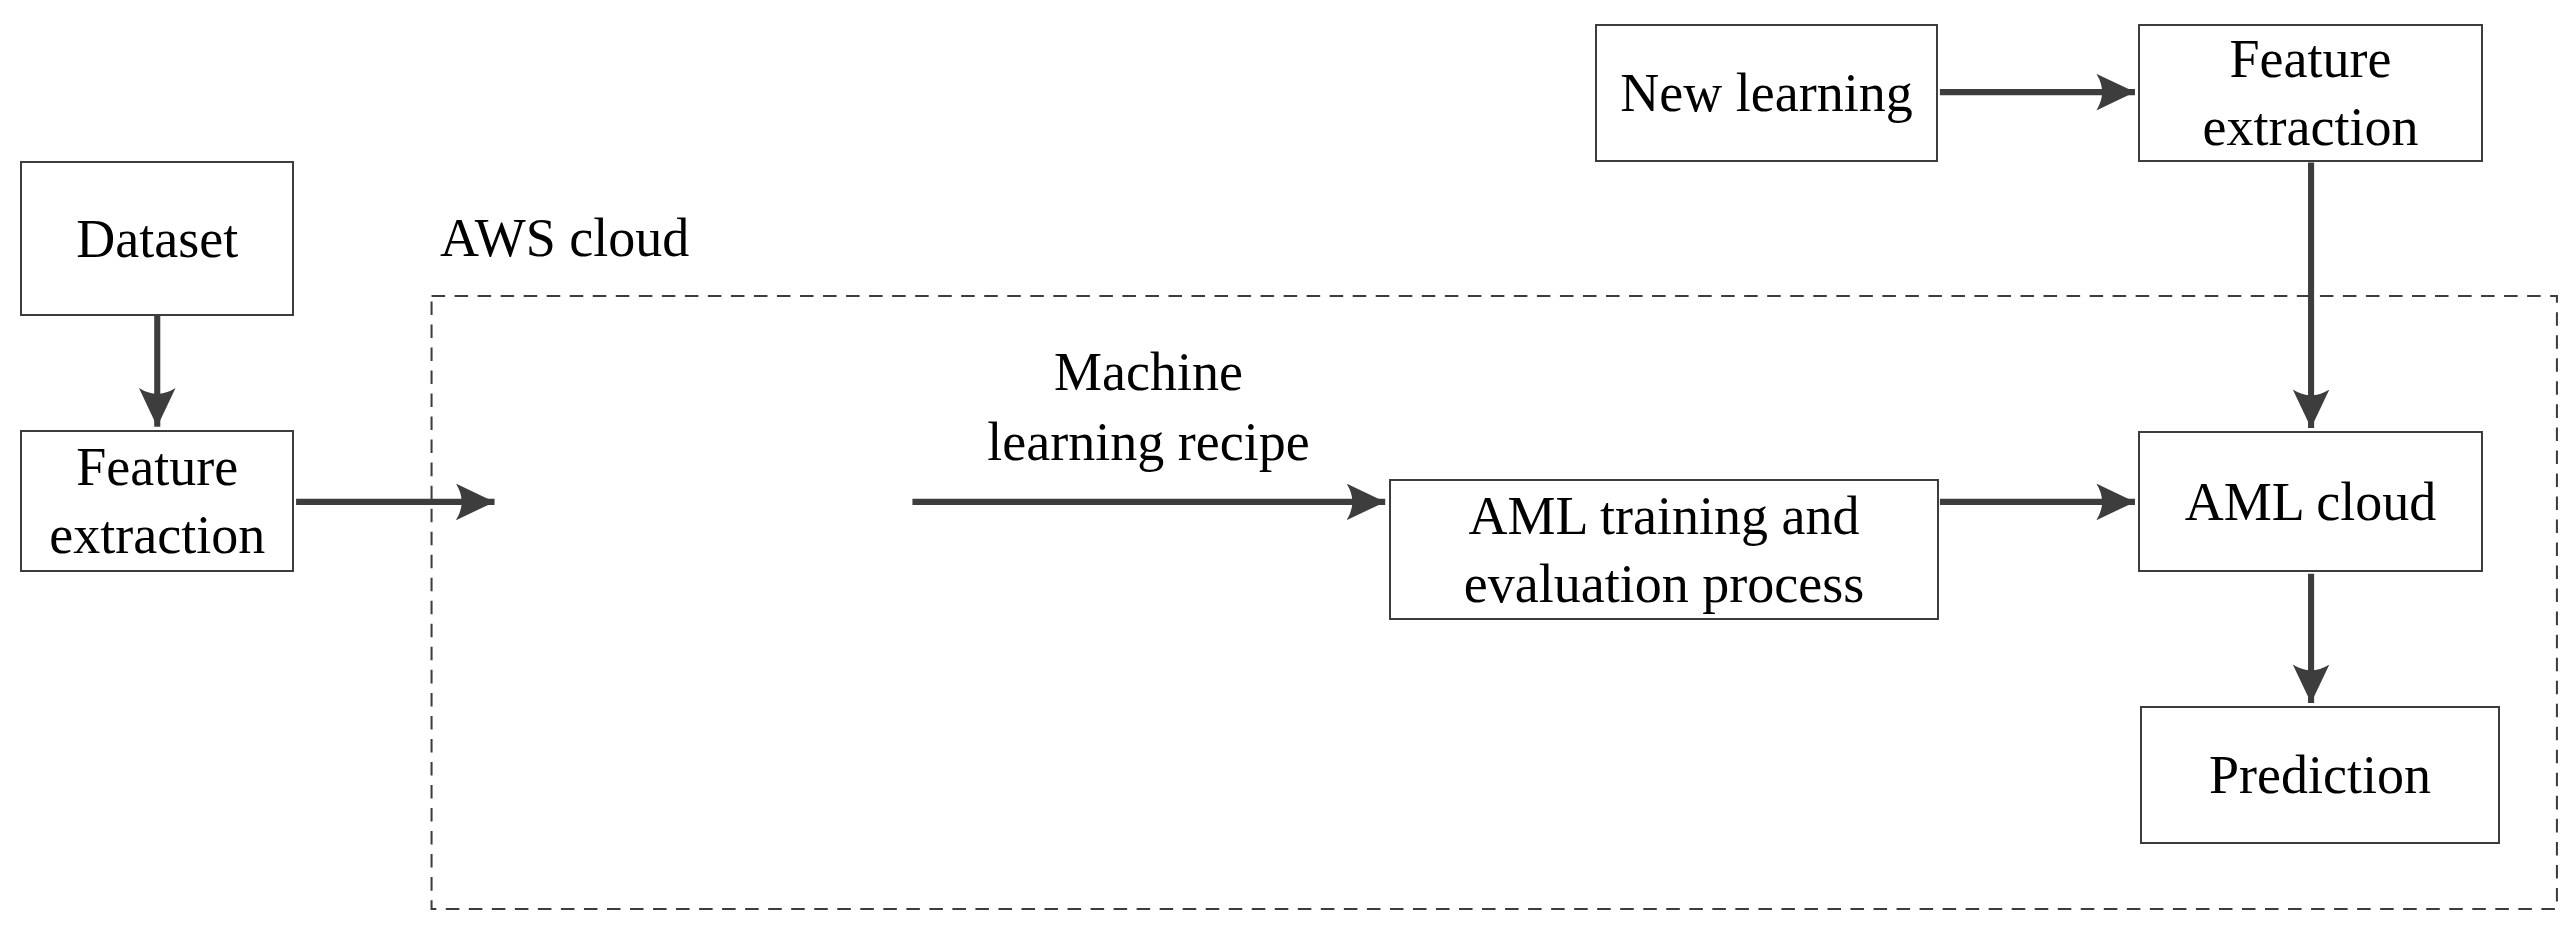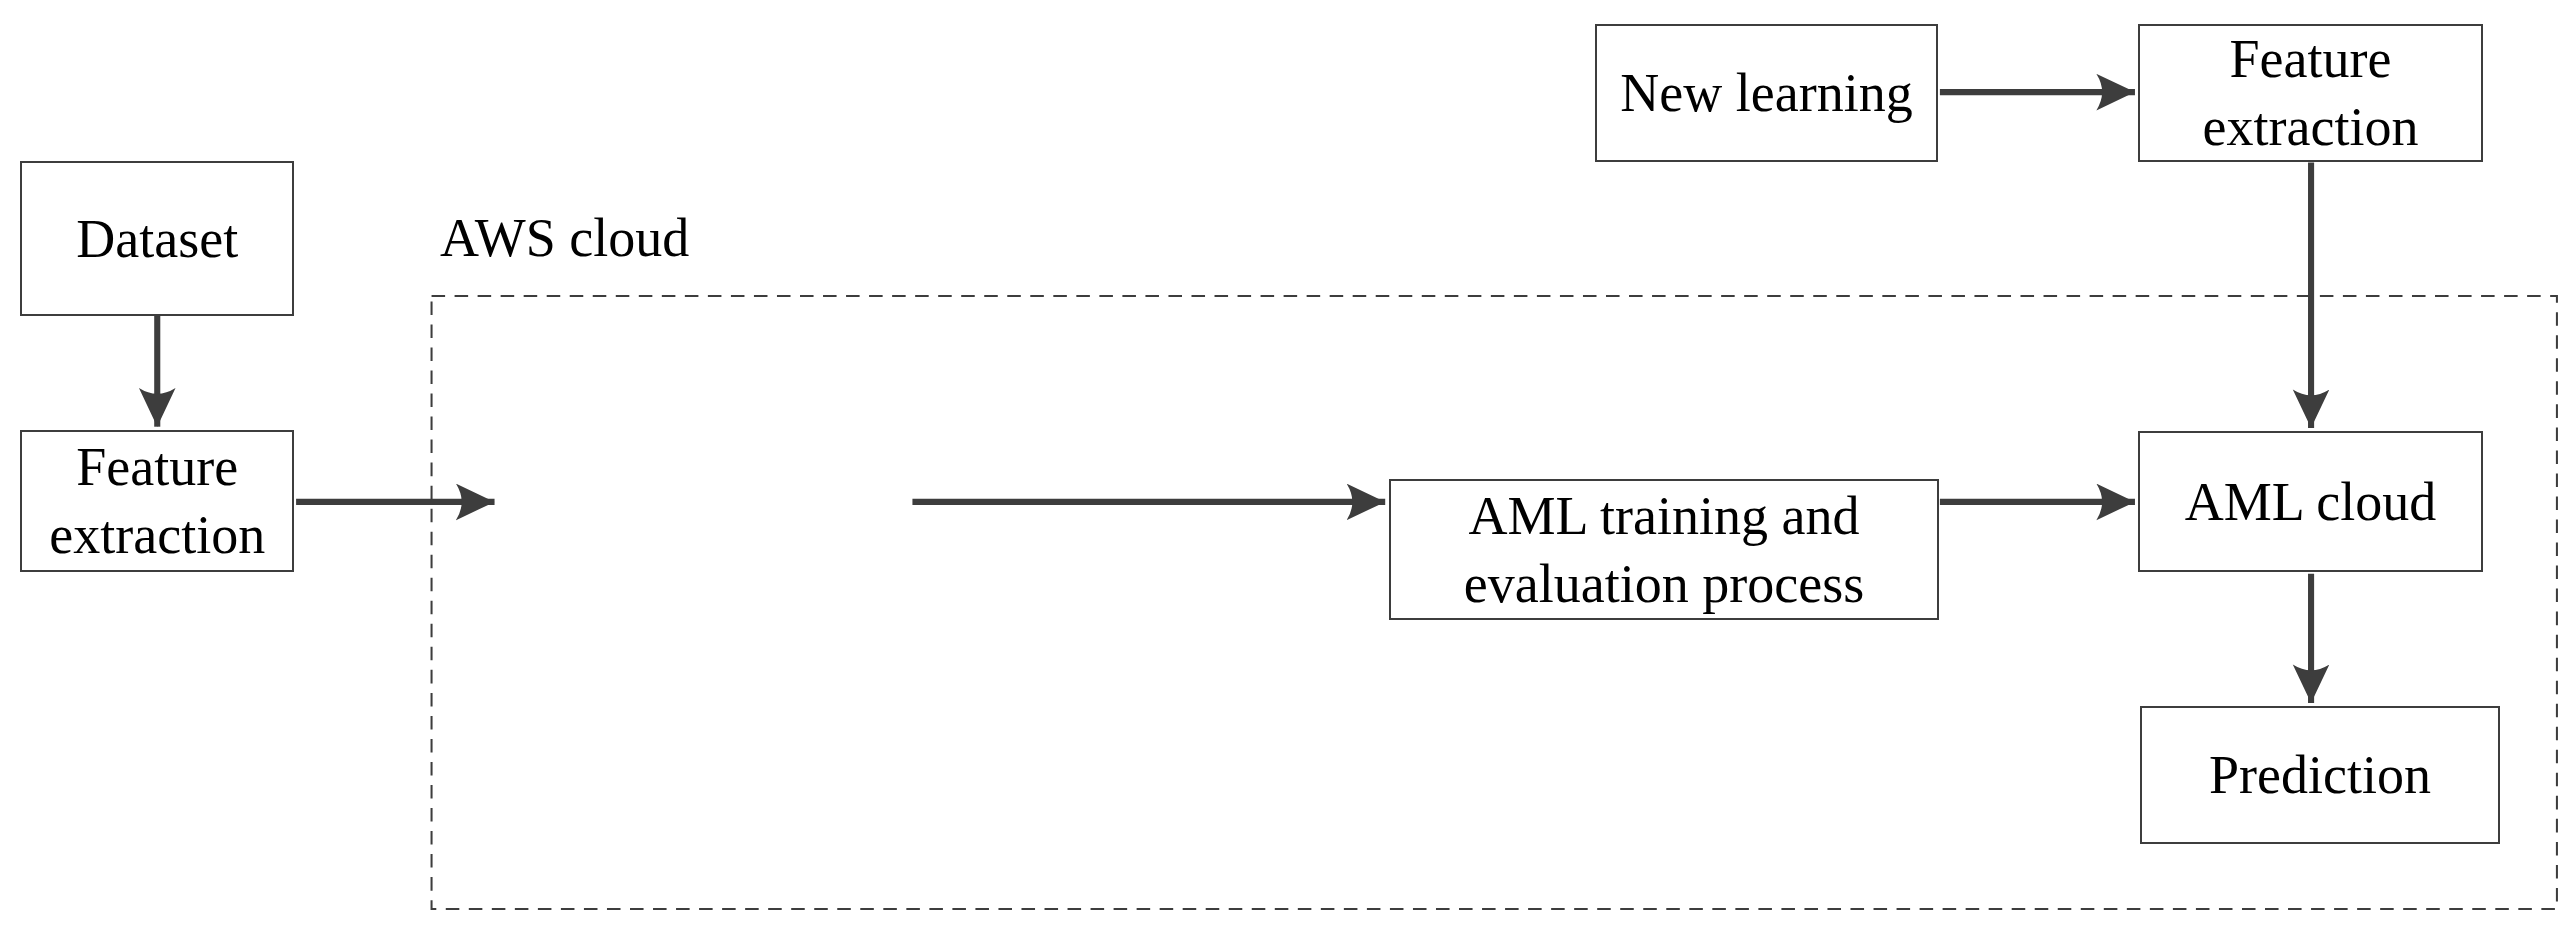--- a/index.html
+++ b/index.html
@@ -78,20 +78,21 @@
     <line x1="437" y1="741" x2="730" y2="741" stroke="#3d3d3d" stroke-width="9" marker-end="url(#ah)"></line>
     <line x1="1347" y1="741" x2="2045" y2="741" stroke="#3d3d3d" stroke-width="9" marker-end="url(#ah)"></line>
     <line x1="2864" y1="741" x2="3152" y2="741" stroke="#3d3d3d" stroke-width="9" marker-end="url(#ah)"></line>
     <line x1="2864" y1="136" x2="3152" y2="136" stroke="#3d3d3d" stroke-width="9" marker-end="url(#ah)"></line>
     <line x1="3412" y1="240" x2="3412" y2="632" stroke="#3d3d3d" stroke-width="9" marker-end="url(#ah)"></line>
     <line x1="3412" y1="847" x2="3412" y2="1038" stroke="#3d3d3d" stroke-width="9" marker-end="url(#ah)"></line>
   </svg>
 
   <div class="floating-label" id="label-aws-cloud">AWS cloud</div>
 
+  <div class="floating-label wrap" id="label-ml-recipe">Machine learning recipe</div>
 
   <div class="box" id="node-dataset">Dataset</div>
 
   <div class="box" id="node-feature-extraction-left">Feature extraction</div>
 
 
   <div class="box" id="node-aml-training">AML training and evaluation process</div>
 
   <div class="box" id="node-aml-model">AML cloud</div>
 

